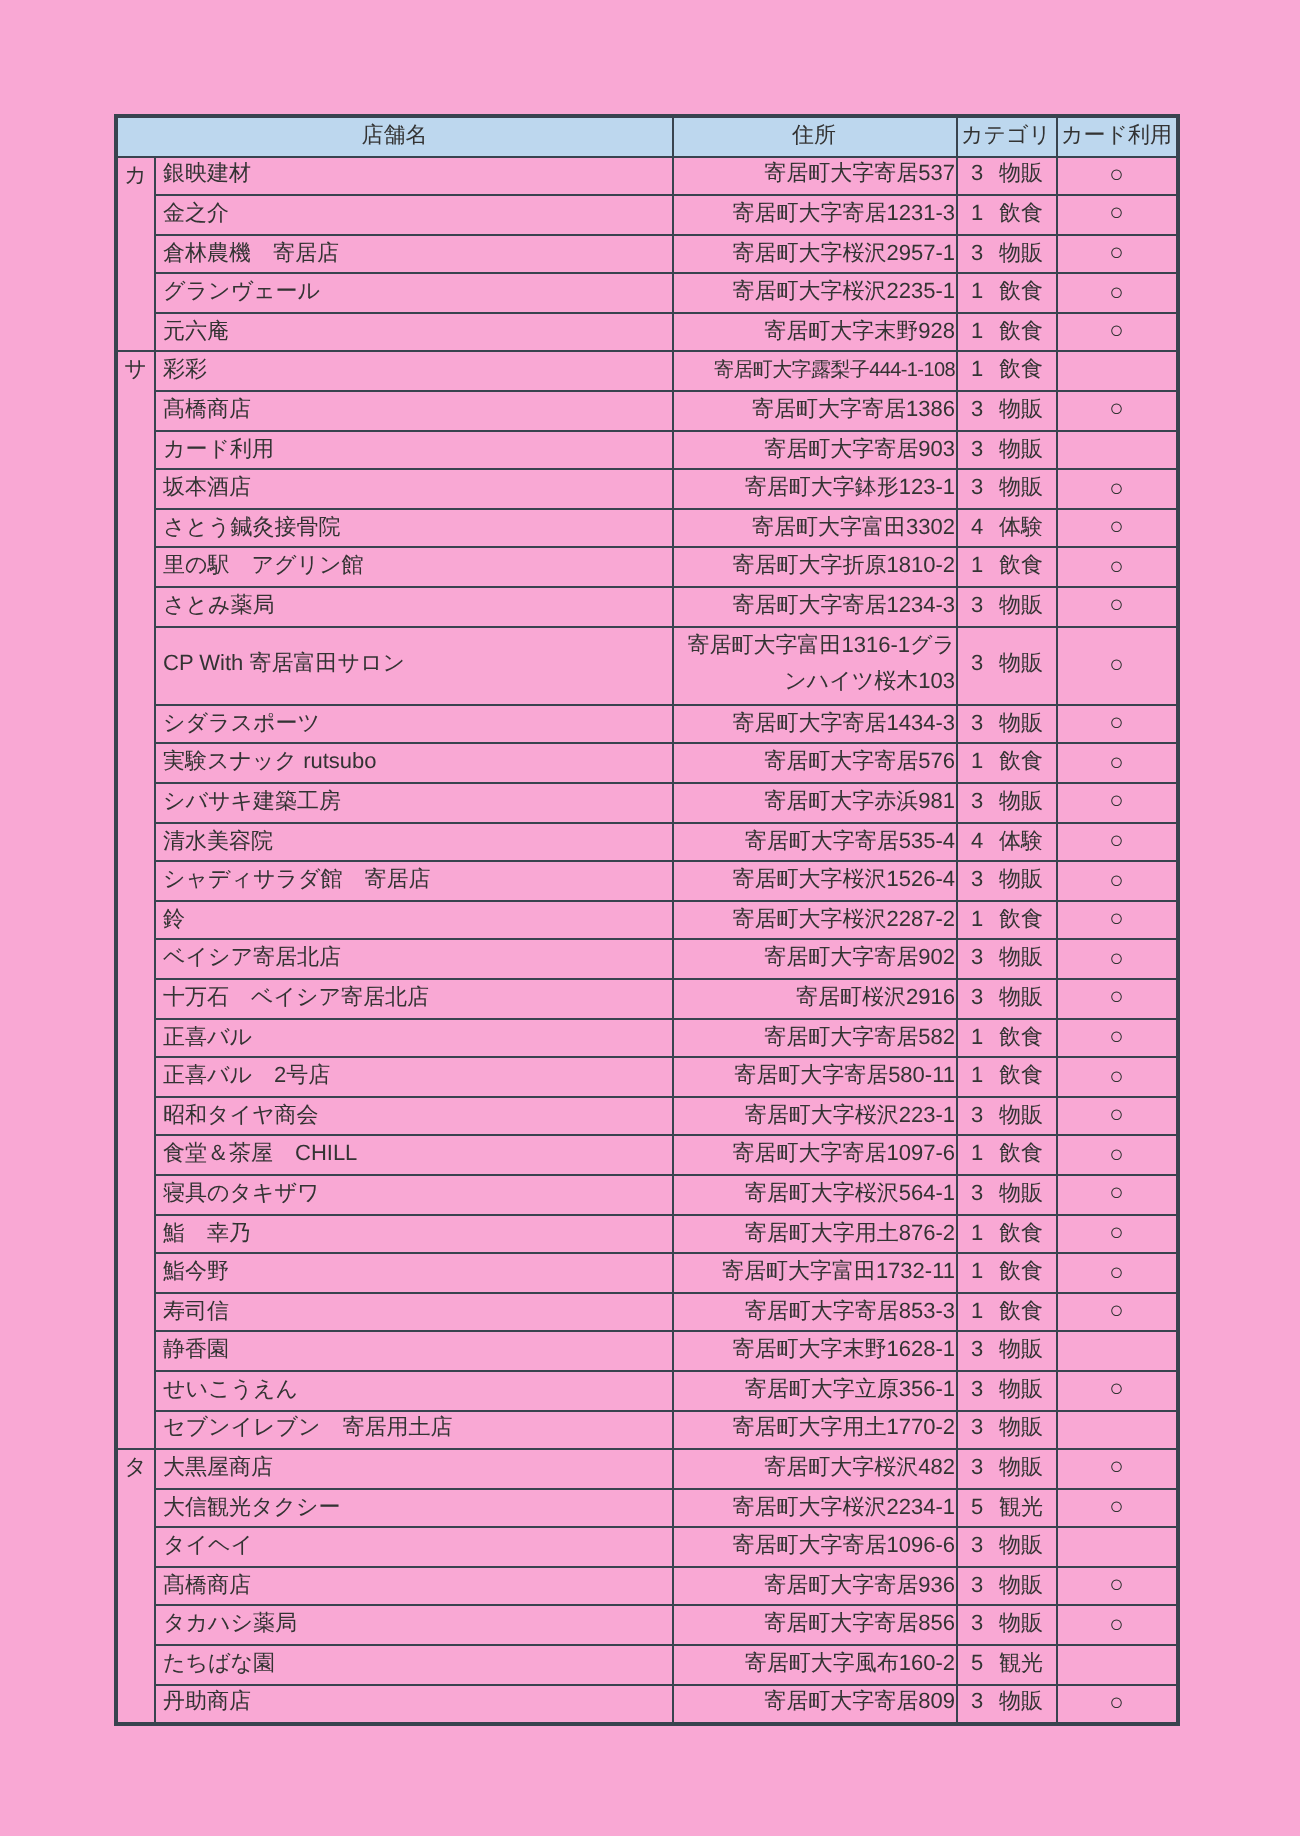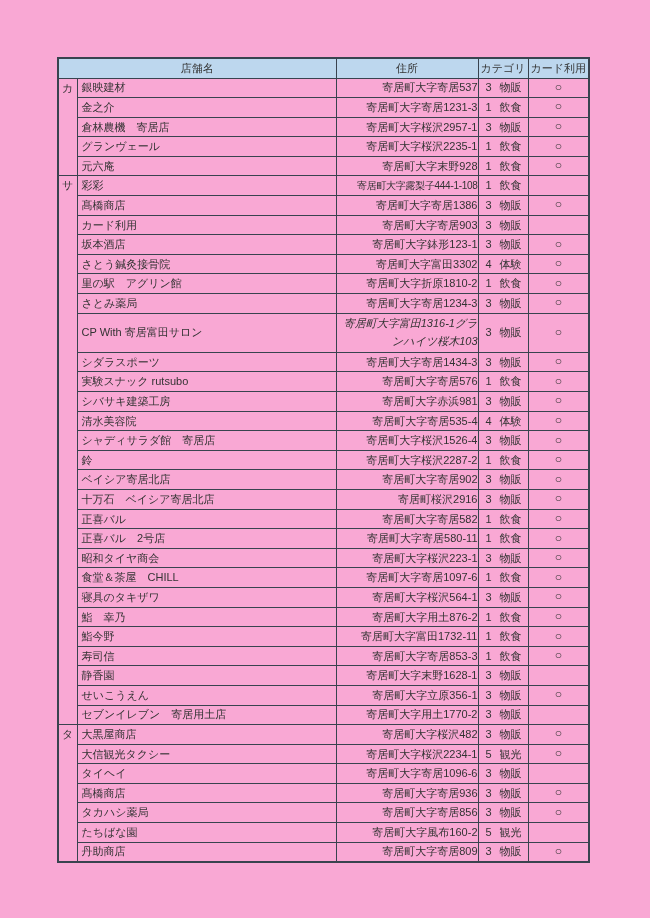--- a/index.html
+++ b/index.html
@@ -21,21 +21,21 @@
     vertical-align:middle;line-height:1.15;
   }
   thead tr{height:20px;}
   thead th{background:#bdd7ee;text-align:center;}
   tbody tr{height:19.6px;}
   tbody tr.tall{height:39.2px;}
   td.idx{text-align:center;vertical-align:top;padding-top:3px;}
   td.name{padding-left:4px;text-align:left;margin-top:21px;}
   td.addr{padding-left:4px;text-align:right;}
   td.addr.shrink{font-size:10px;letter-spacing:-0.3px;margin-left:26px;}
-  td.addr.wrap{white-space:normal;line-height:1.6;font-style:italic;}
+  td.addr.wrap{white-space:normal;line-height:1.6;}
   td.cat .catwrap{display:flex;justify-content:space-between;padding:0 6px 0 7px;}
   td.card{text-align:center;font-size:12px;color:#333333;}
 </style>
 </head>
 <body>
 
 <div class="page">
   <table class="store-table">
     <colgroup>
       <col style="width:19px">

